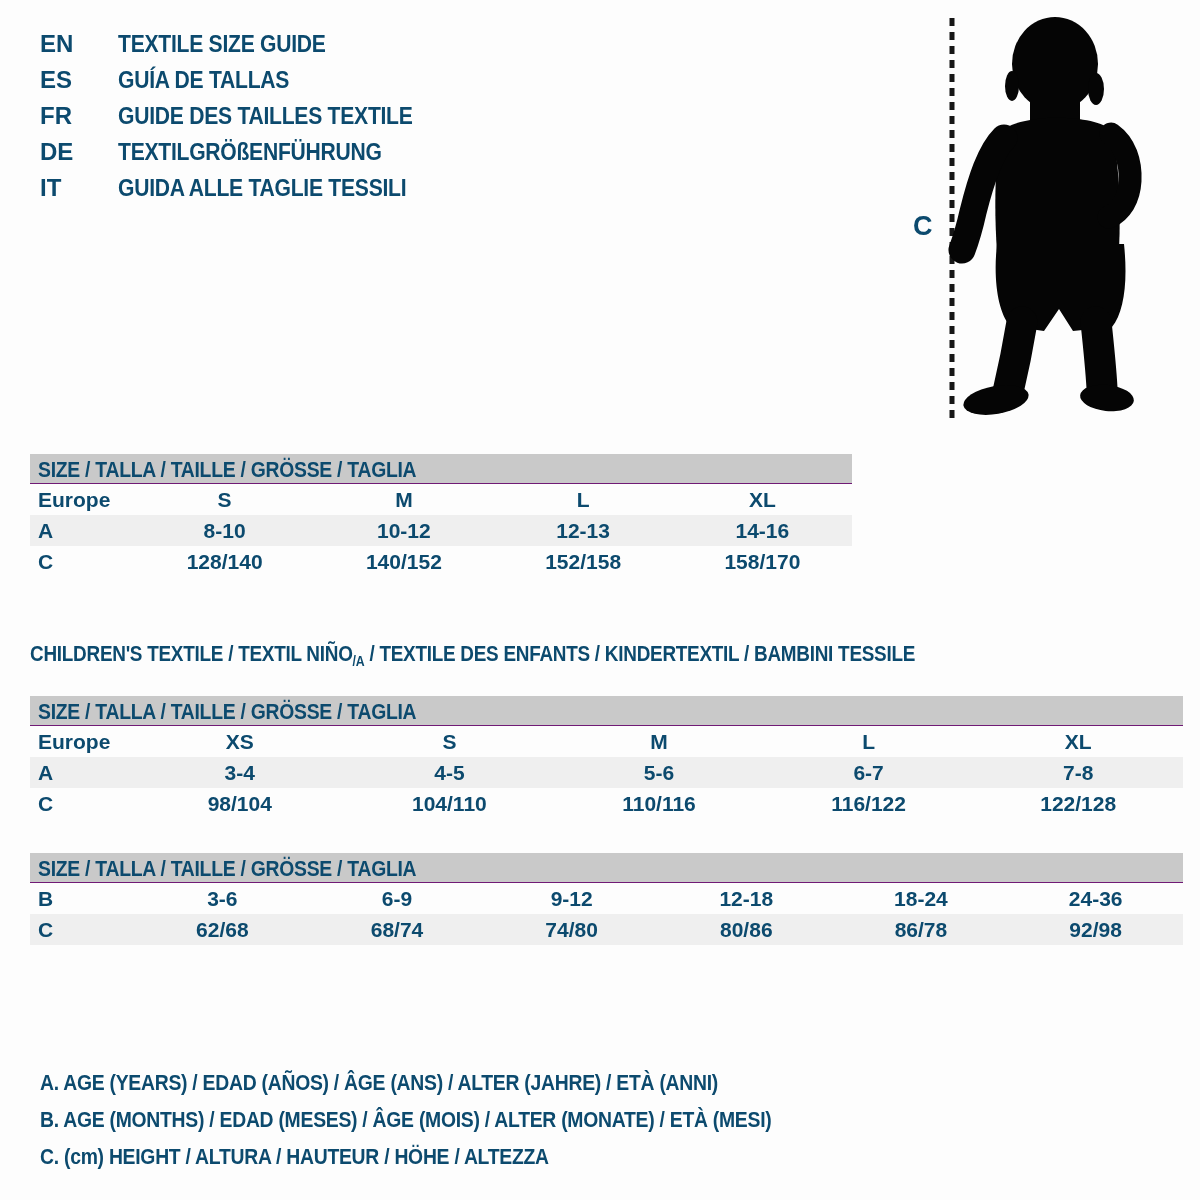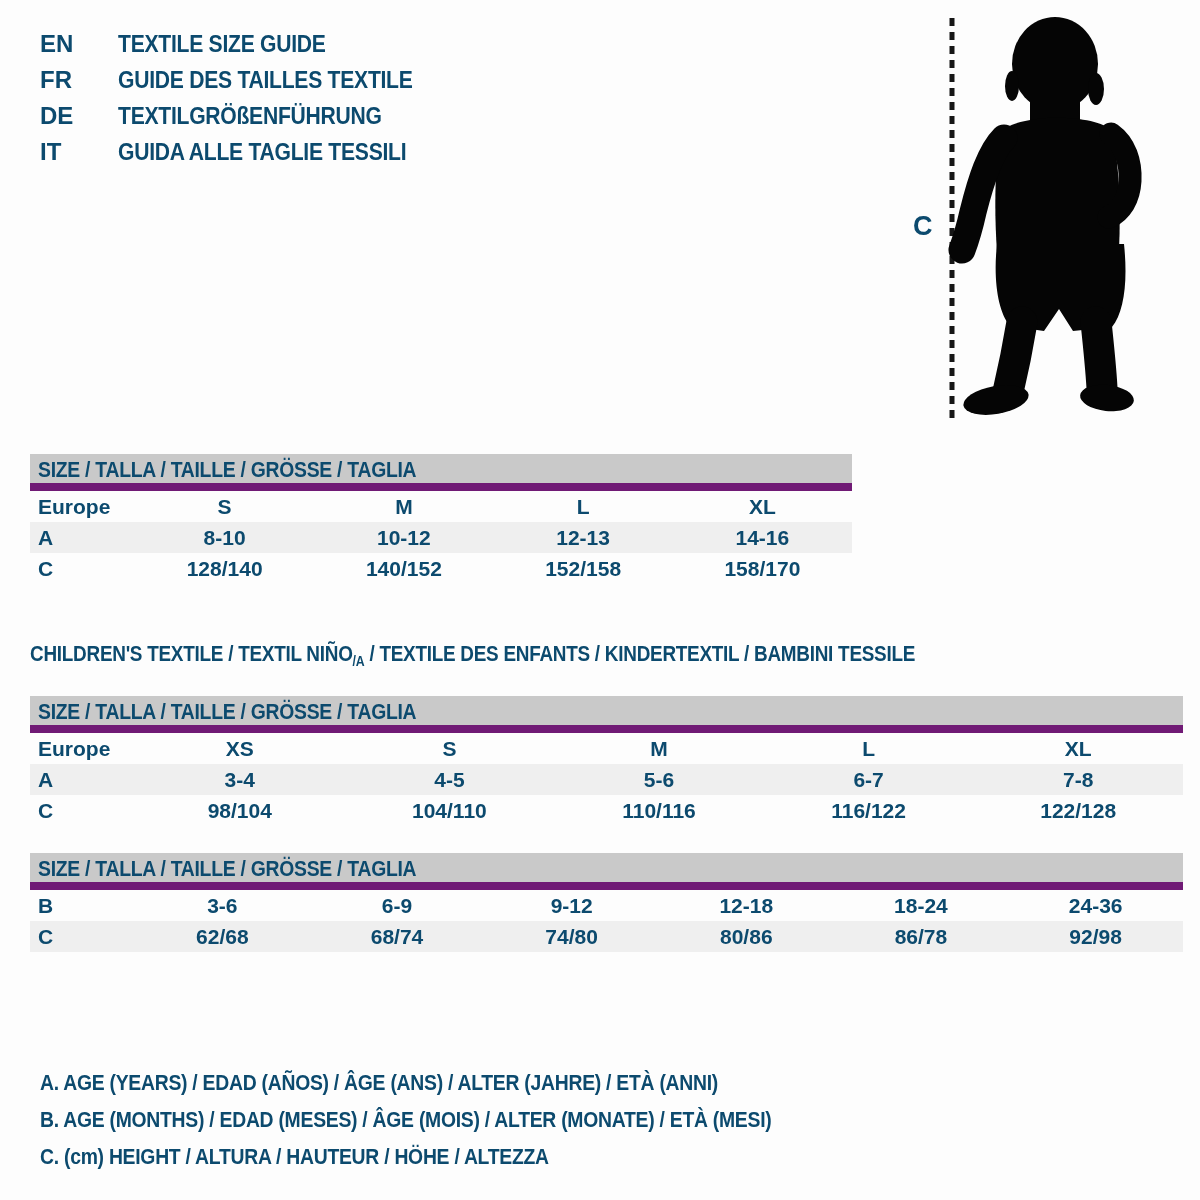--- a/index.html
+++ b/index.html
@@ -31,21 +31,21 @@
   .sec { position:absolute; left:30px; }
   .sec1 { top:432px; width:822px; }
   .sec2 { top:641px; width:1153px; }
   .sec3 { top:843px; width:1153px; }
   .sec-title { margin:0; font-size:21.5px; line-height:26px; font-weight:bold; }
   .sec-title-line { font-size:21.5px; line-height:38px; }
   .title-sub { font-size:14px; vertical-align:sub; }
   .size-bar {
     margin-top:22px; height:26px;
     background:#c9c9c9;
-    border-bottom:8px solid #701a75;
+    border-bottom:1px solid #701a75;
     padding:3px 0 0 8px;
     font-size:22px;
   }
   .sec3 .size-bar { margin-top:10px; }
   table.tbl { border-collapse:collapse; table-layout:fixed; width:100%; }
   .tbl td { height:31px; text-align:center; font-size:21px; padding:0; vertical-align:middle; }
   .tbl td.lbl { text-align:left; padding-left:8px; }
   .tbl col.label-col { width:105px; }
   .tbl tr.alt { background:#efefef; }
   
@@ -54,20 +54,24 @@
 </style>
 </head>
 <body>
 
 <div class="page">
 
   <div class="lang-block">
     <div class="lang-row">
       <span class="lang-code">EN</span>
       <span class="lang-title condensed">TEXTILE SIZE GUIDE</span>
+    </div>
+    <div class="lang-row">
+      <span class="lang-code">ES</span>
+      <span class="lang-title condensed">GUÍA DE TALLAS</span>
     </div>
     <div class="lang-row">
       <span class="lang-code">FR</span>
       <span class="lang-title condensed">GUIDE DES TAILLES TEXTILE</span>
     </div>
     <div class="lang-row">
       <span class="lang-code">DE</span>
       <span class="lang-title condensed">TEXTILGRÖßENFÜHRUNG</span>
     </div>
     <div class="lang-row">

